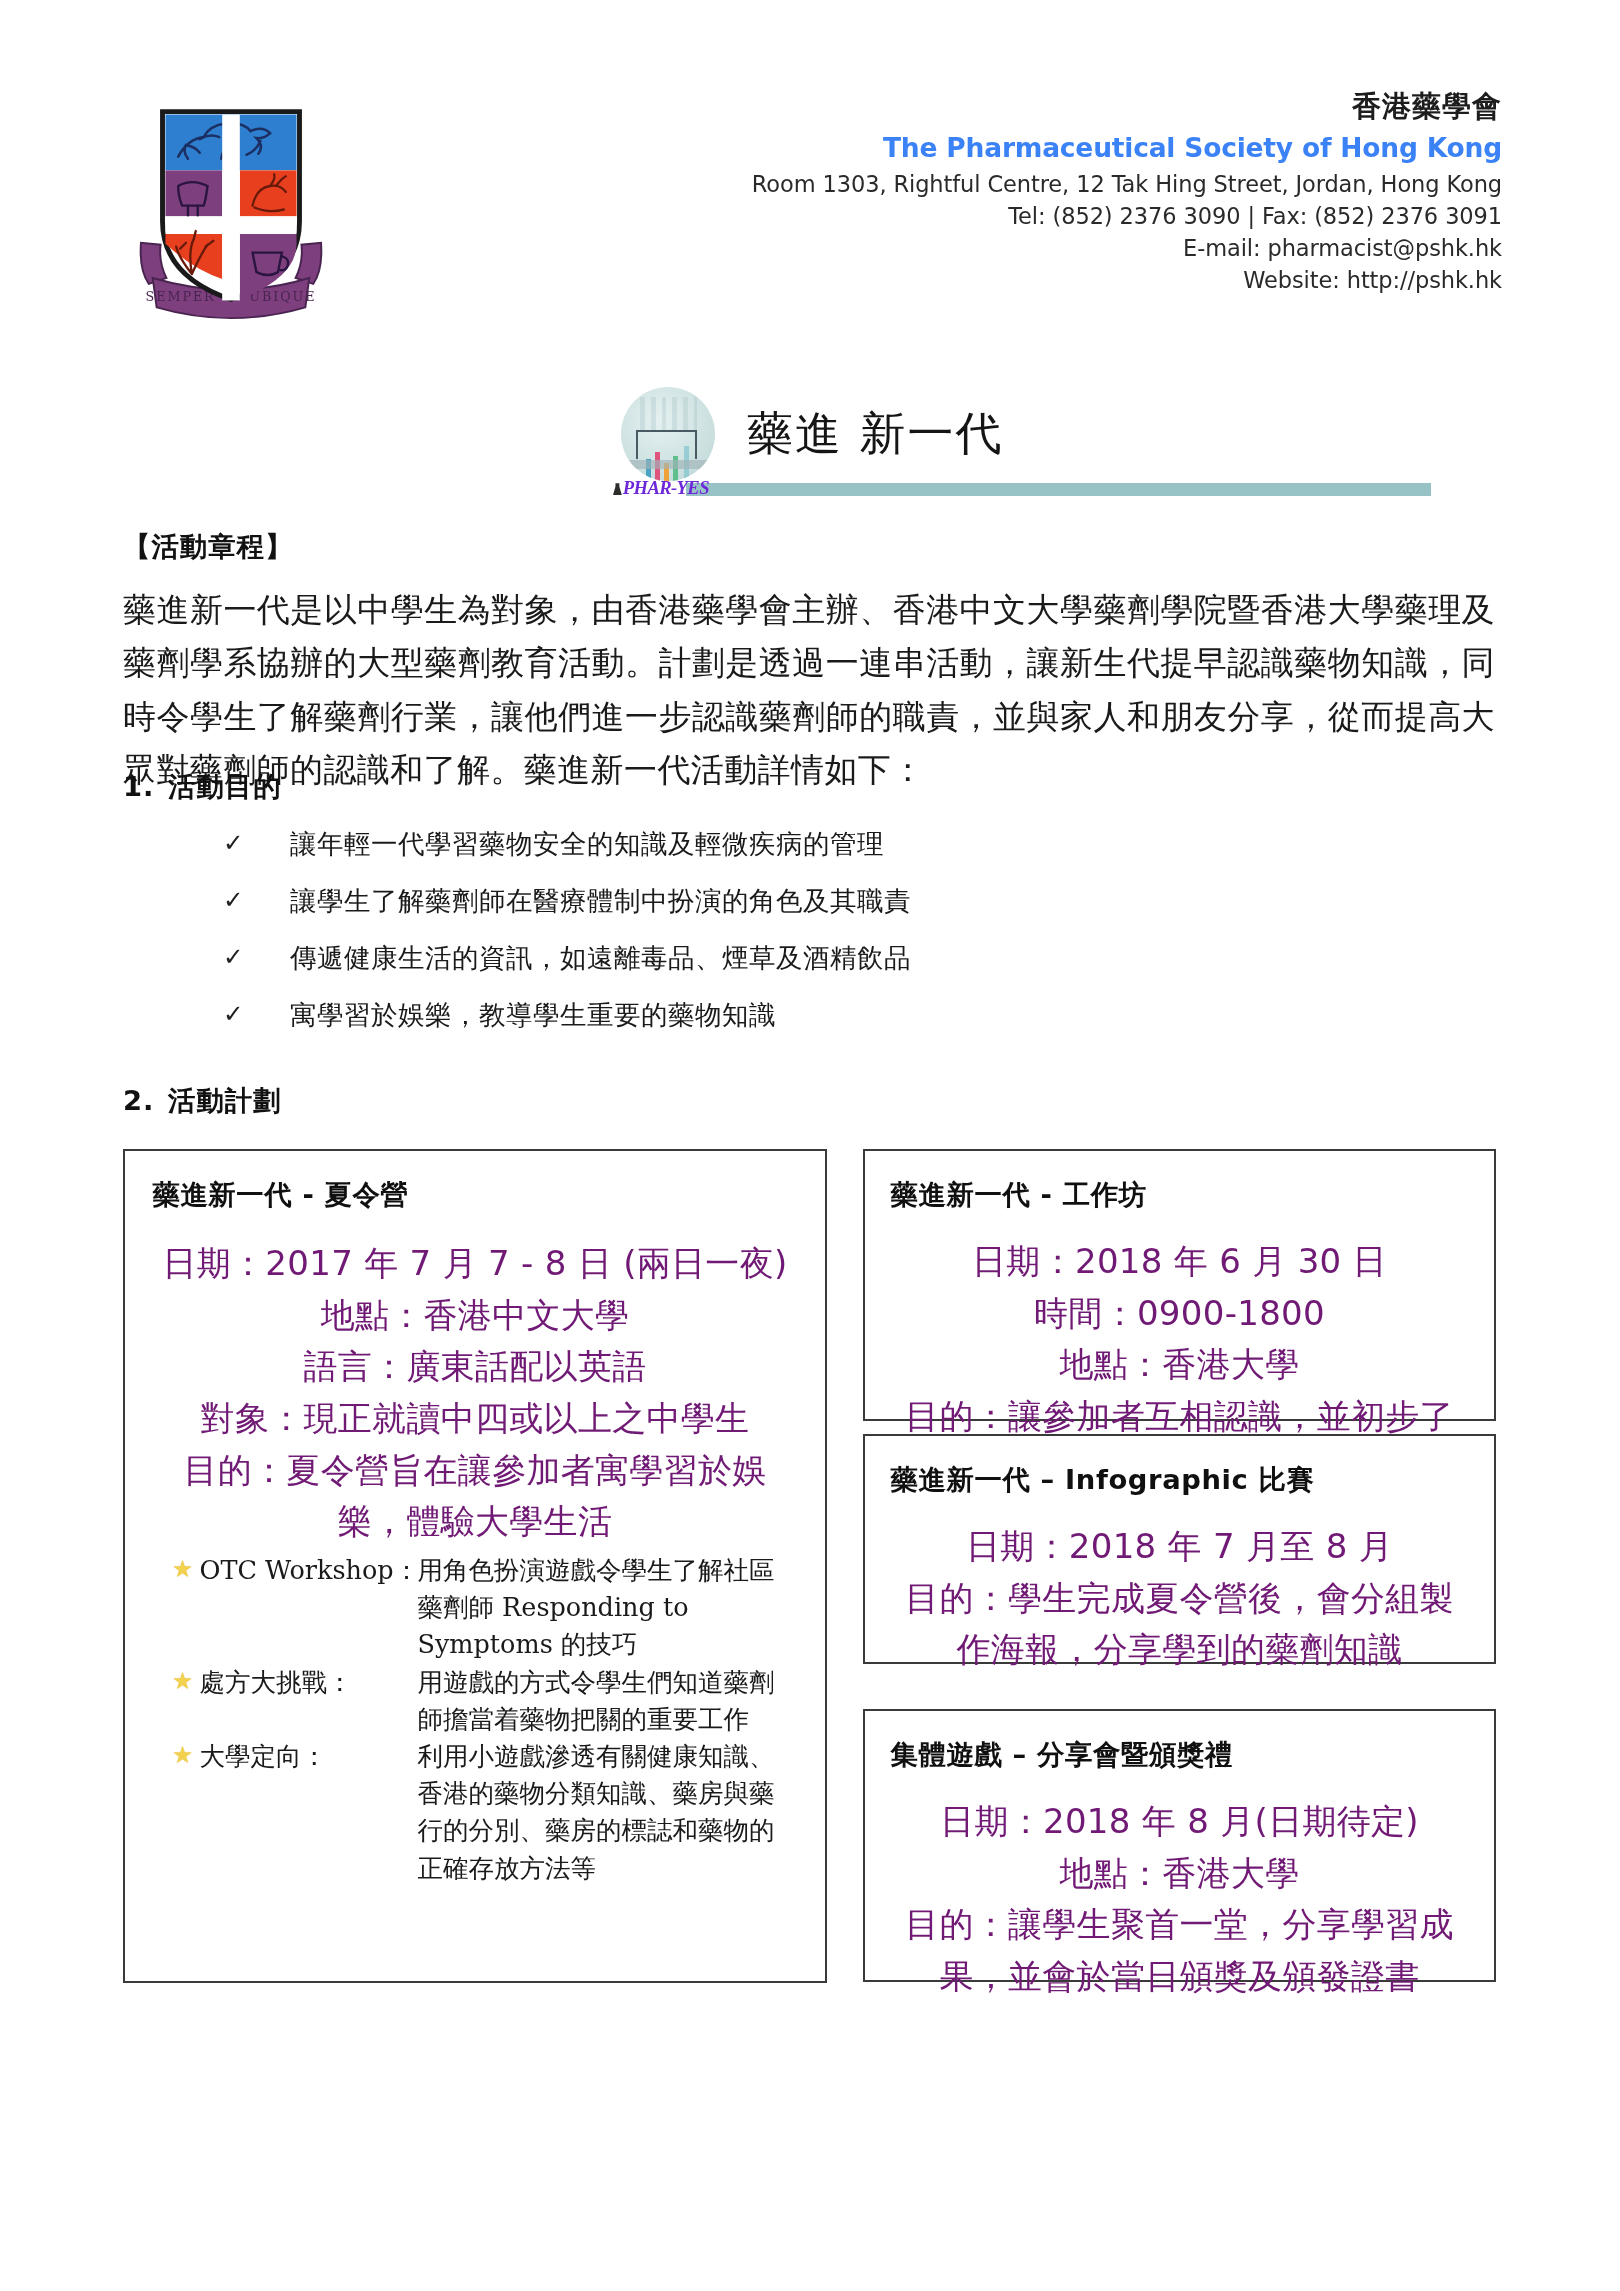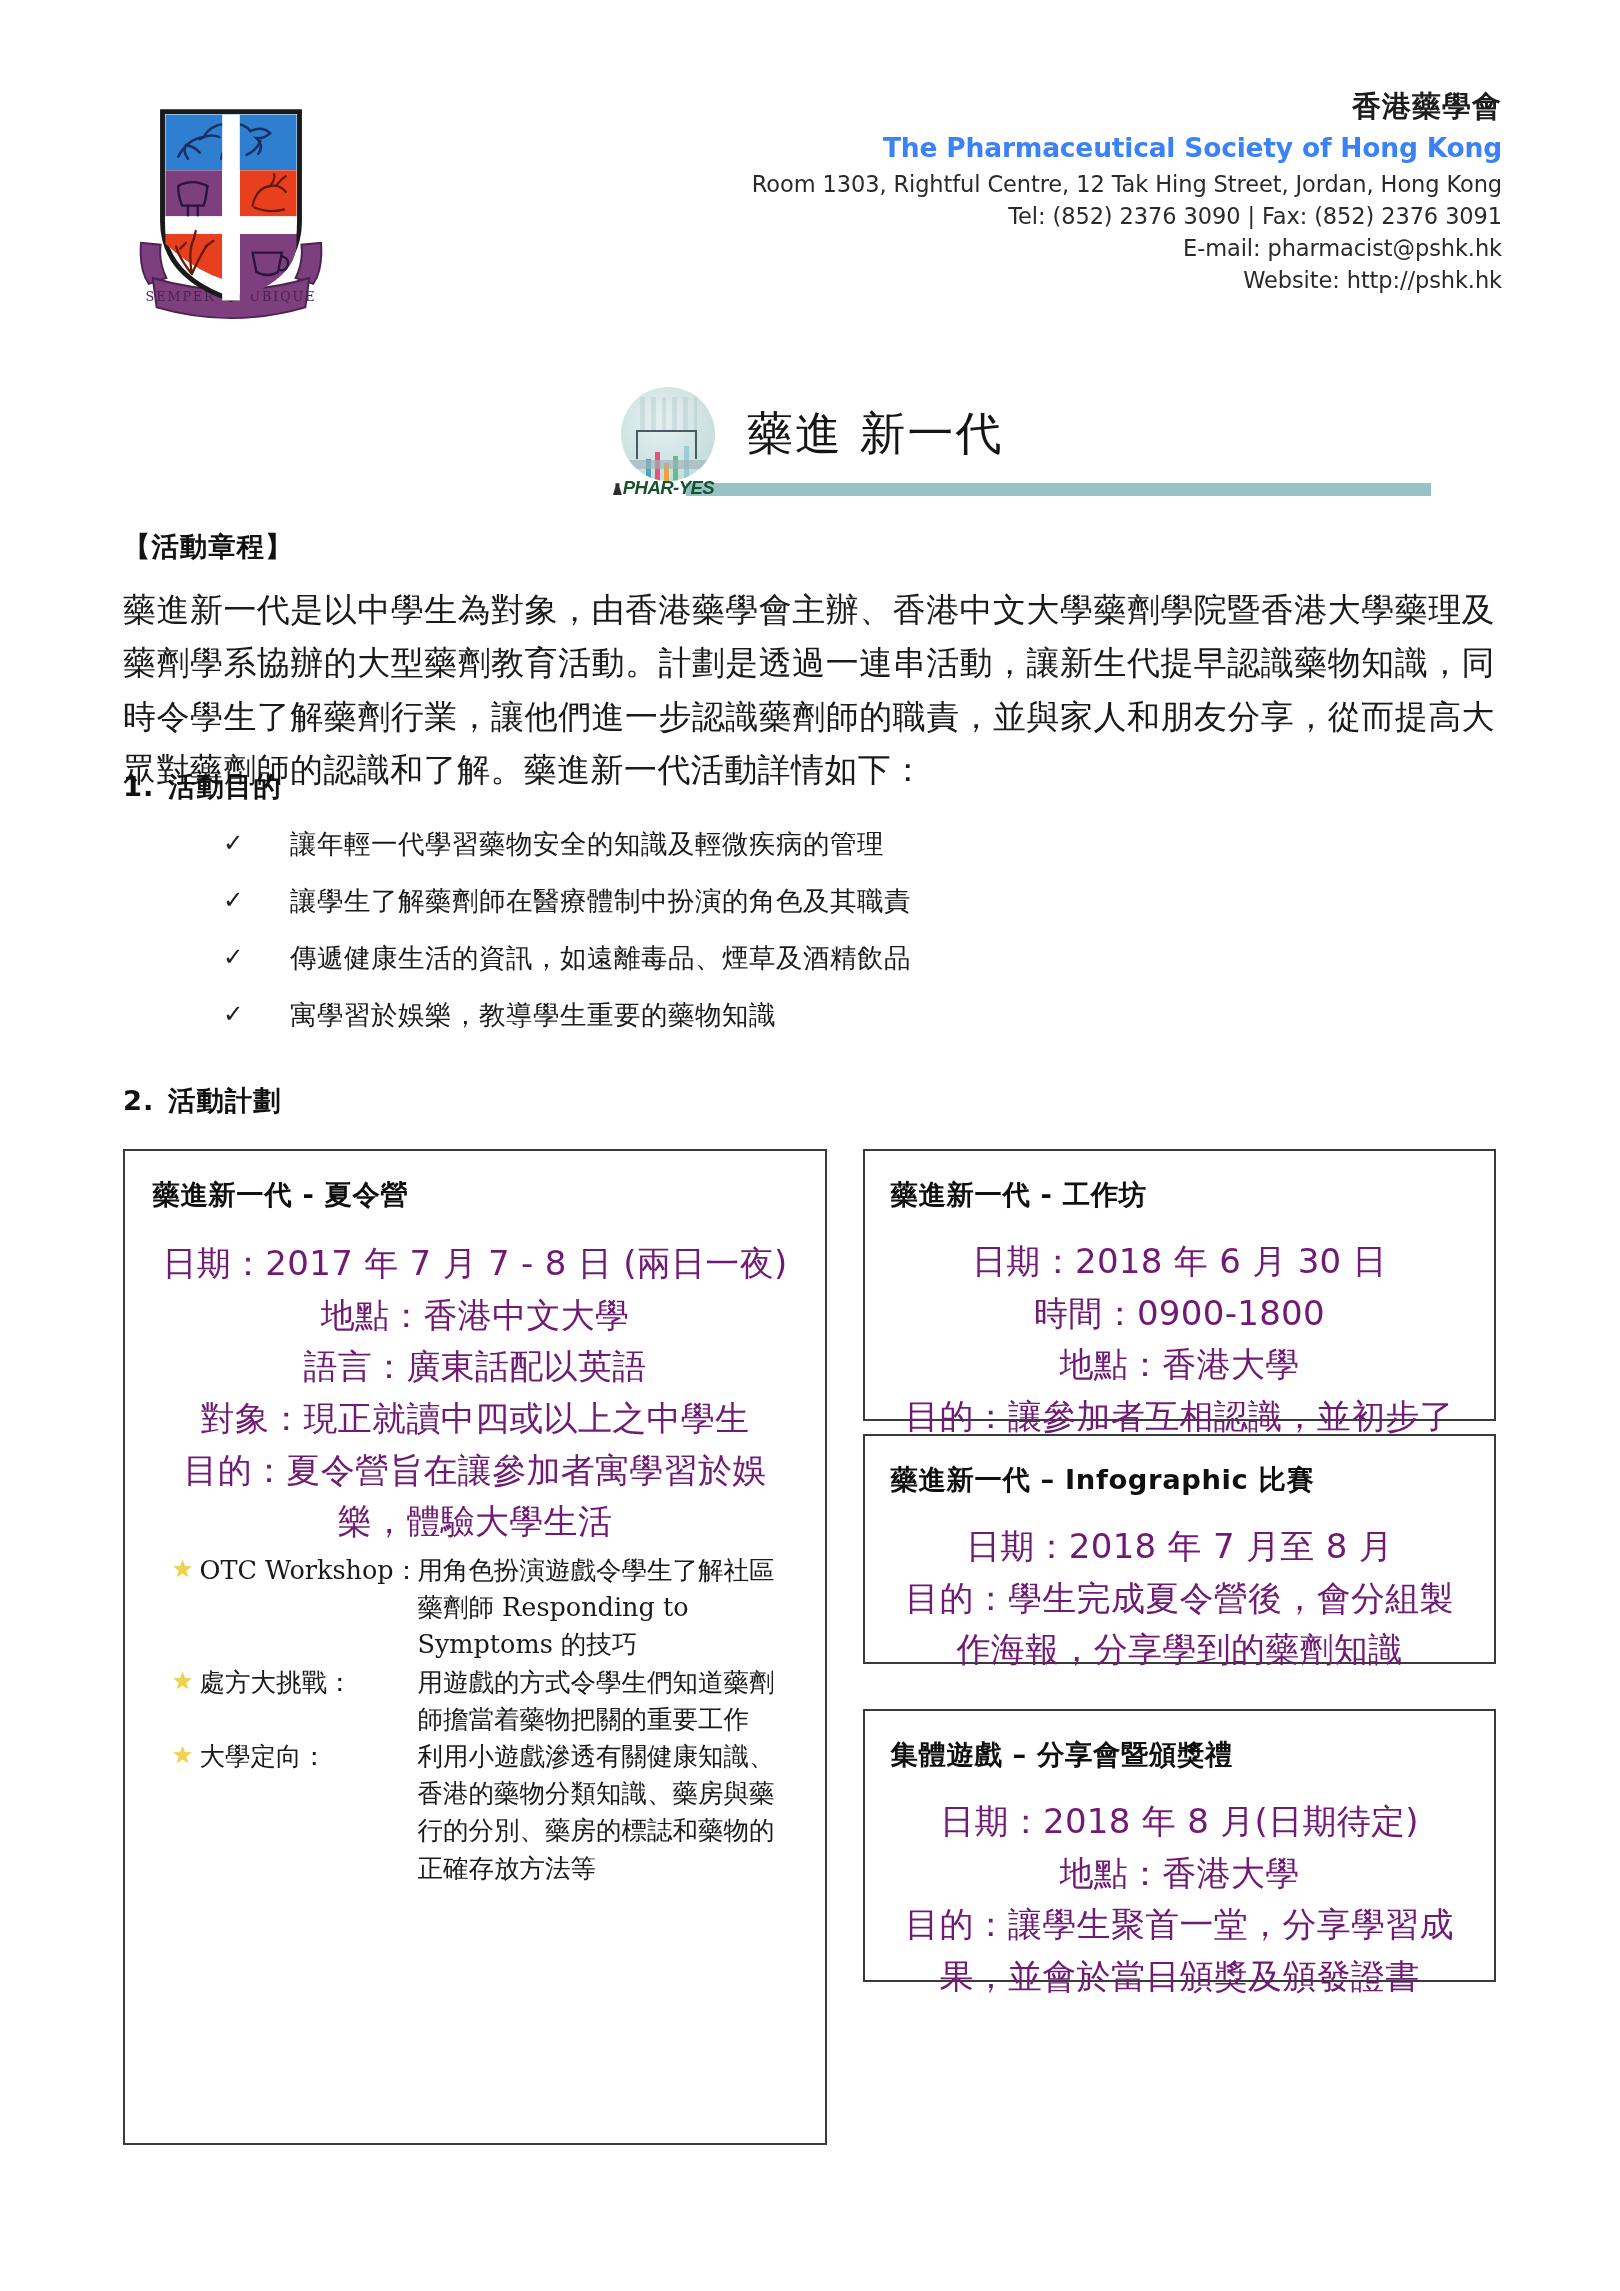--- a/index.html
+++ b/index.html
@@ -106,26 +106,26 @@
   .pc-ground {
     position: absolute;
     left: 5.9px; bottom: 11.8px;
     width: 82px; height: 8.8px;
     background: #9fb3b8;
     opacity: .65;
   }
   .pharyes-text {
     position: absolute;
     left: 0; top: 90px;
-    font-family: Liberation Sans, sans-serif;
+    font-family: Liberation Serif, serif;
     font-size: 18.6px;
     font-weight: bold;
     font-style: italic;
     letter-spacing: -0.6px;
-    color: #14532d;
+    color: #6d28d9;
     white-space: nowrap;
   }
   .pharyes-flask {
     display: inline-block;
     width: 8.8px; height: 11.8px;
     vertical-align: -1px;
     margin-right: 1px;
     background: #2d2d2d;
     clip-path: polygon(28% 0, 72% 0, 72% 28%, 100% 100%, 0 100%, 28% 28%);
   }
@@ -352,21 +352,21 @@
     <div class="check-item">
       <span class="check-mark">✓</span>
       <span class="check-text">寓學習於娛樂，教導學生重要的藥物知識</span>
     </div>
   </div>
 
   <div class="num-head" style="left:123px; top:1083px; font-weight:bold;">
     <span class="num">2.</span><span>活動計劃</span>
   </div>
 
-  <div class="box" style="left:123px; top:1149px; width:704px; height:996px;">
+  <div class="box" style="left:123px; top:1149px; width:704px; height:834px;">
     <div style="padding:25.5px 27.4px 0 27.4px;">
       <div class="box-title">藥進新一代 - 夏令營</div>
       <div style="height:25.5px;"></div>
       <div class="box-line">日期：2017 年 7 月 7 - 8 日 (兩日一夜)</div>
       <div class="box-line">地點：香港中文大學</div>
       <div class="box-line">語言：廣東話配以英語</div>
       <div class="box-line">對象：現正就讀中四或以上之中學生</div>
       <div class="box-line">目的：夏令營旨在讓參加者寓學習於娛樂，體驗大學生活</div>
 
       <div style="margin-top:3.9px; margin-left:19.6px;">

